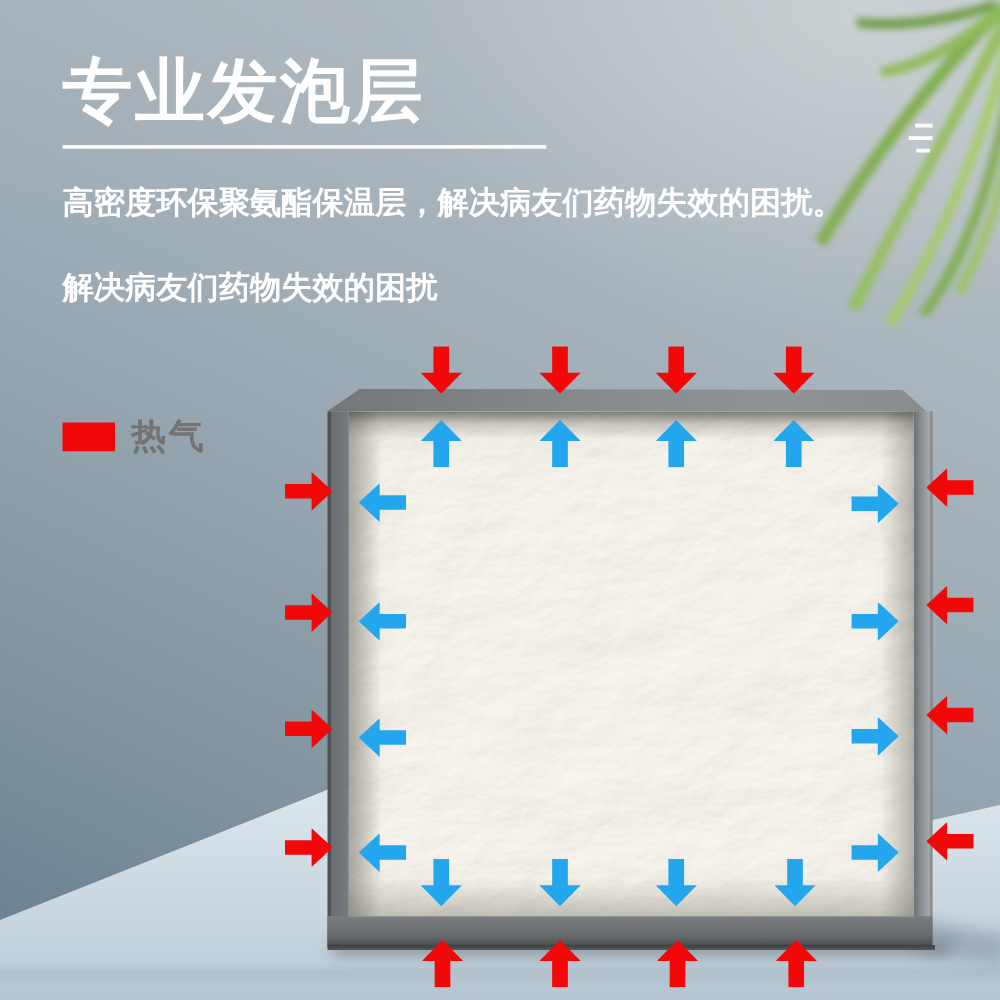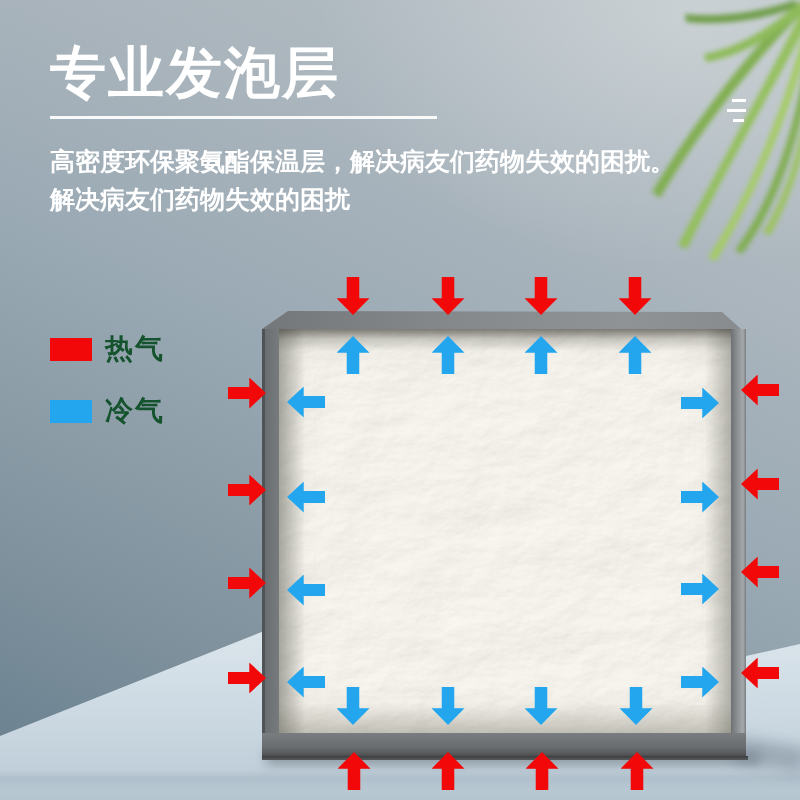--- a/index.html
+++ b/index.html
@@ -87,27 +87,27 @@
   .arrow.up    { width:33px; height:38px; clip-path:polygon(50% 0, 100% 44%, 69% 44%, 69% 100%, 31% 100%, 31% 44%, 0 44%); }
   .arrow.down  { width:33px; height:38px; clip-path:polygon(31% 0, 69% 0, 69% 56%, 100% 56%, 50% 100%, 0 56%, 31% 56%); }
   .arrow.left  { width:38px; height:31px; clip-path:polygon(0 50%, 44% 0, 44% 31%, 100% 31%, 100% 69%, 44% 69%, 44% 100%); }
   .arrow.right { width:38px; height:31px; clip-path:polygon(100% 50%, 56% 100%, 56% 69%, 0 69%, 0 31%, 56% 31%, 56% 0); }
 
   
   .header { position:absolute; left:50px; top:0; z-index:7; color:#fff; }
   .title { position:absolute; left:0; top:36px; width:700px; font-size:56px; font-weight:800; letter-spacing:2px; white-space:nowrap; }
   .divider { position:absolute; left:0; top:116px; width:387px; height:3px; background:rgba(255,255,255,.92); }
   .sub1 { position:absolute; left:0; top:145px; width:720px; font-size:25px; font-weight:700; white-space:nowrap; }
-  .sub2 { position:absolute; left:0; top:183px; width:720px; font-size:25px; font-weight:700; white-space:nowrap; }
+  .sub2 { position:absolute; left:0; top:213px; width:720px; font-size:25px; font-weight:700; white-space:nowrap; }
 
   
   .legend { position:absolute; left:50px; top:335px; z-index:7; }
   .legend-item { display:flex; align-items:center; height:28px; margin-bottom:34px; }
   .swatch { width:42px; height:23px; margin-right:13px; flex:0 0 auto; }
-  .legend-label { color:#14532d; font-size:28px; font-weight:700; letter-spacing:2px; white-space:nowrap; }
+  .legend-label { color:#737373; font-size:28px; font-weight:700; letter-spacing:2px; white-space:nowrap; }
 
   
   .dashes { position:absolute; left:727px; top:99px; width:19px; z-index:7; }
   .dashes span { display:block; background:#fff; height:3px; margin-bottom:7px; }
   .dashes .d1 { width:14px; margin-left:5px; }
   .dashes .d2 { width:19px; margin-left:0; }
   .dashes .d3 { width:11px; margin-left:6px; }
 </style>
 </head>
 <body>
@@ -215,24 +215,20 @@
     <div class="divider"></div>
     <p class="sub1">高密度环保聚氨酯保温层，解决病友们药物失效的困扰。</p>
     <p class="sub2">解决病友们药物失效的困扰</p>
   </div>
 
   <div class="legend">
     <div class="legend-item">
       <span class="swatch" style="background-color: rgb(242, 8, 8);"></span>
       <span class="legend-label">热气</span>
     </div>
-    <div class="legend-item">
-      <span class="swatch" style="background-color: rgb(35, 166, 238);"></span>
-      <span class="legend-label">冷气</span>
-    </div>
   </div>
 
   <div class="dashes">
     <span class="d1"></span>
       <span class="d2"></span>
       <span class="d3"></span>
   </div>
 
 </div>
 

